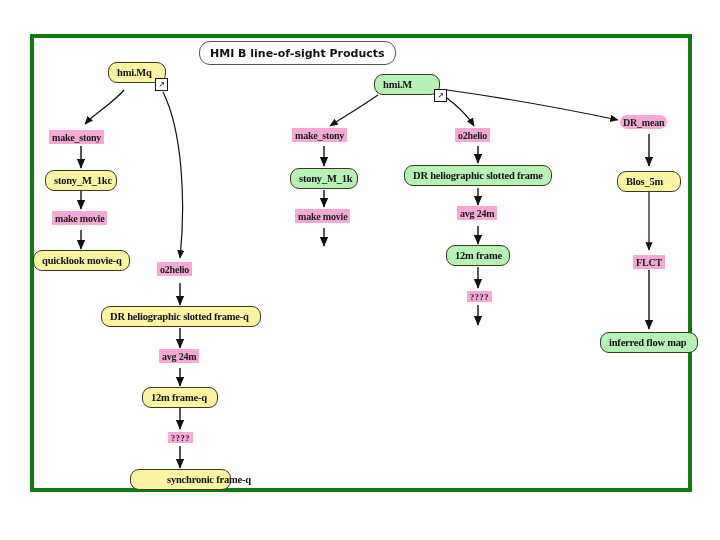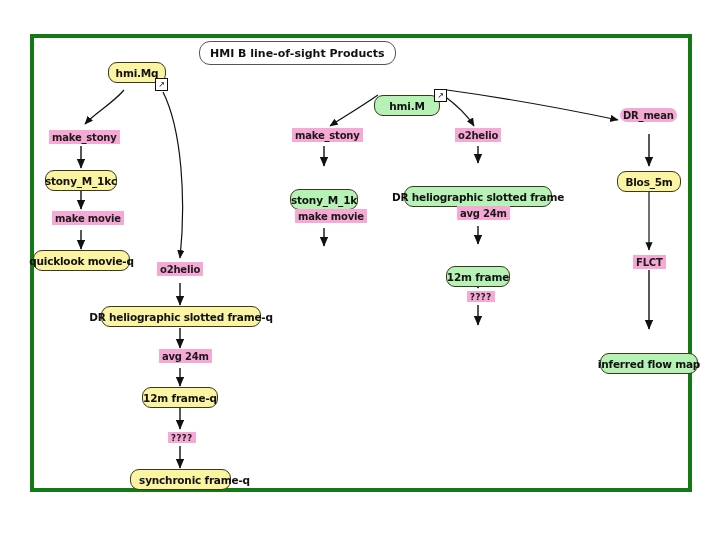--- a/index.html
+++ b/index.html
@@ -35,37 +35,38 @@
     top: 0;
     width: 720px;
     height: 540px;
     pointer-events: none;
   }
   .node {
     position: absolute;
     box-sizing: border-box;
     display: flex;
     align-items: center;
-    justify-content: center;
+    justify-content: flex-start;
     text-align: center;
     white-space: nowrap;
     color: #111111;
     letter-spacing: -0.2px;
+    font-family: Liberation Serif, serif;
   }
   
   .box {
     border: 1px solid #3a3a1a;
     border-radius: 9px;
     font-size: 10.5px;
     font-weight: bold;
     height: 21px;
     padding: 0 8px;
   }
   .box.yellow { background: #fbf4a2; }
-  .box.green  { background: #b6f2b6; margin-top: 21px; }
+  .box.green  { background: #b6f2b6; }
   
   .proc {
     background: #f6a9d4;
     font-size: 10px;
     font-weight: bold;
     height: 14px;
     padding: 0 3px;
     border: 0;
     color: #1a1a1a;
   }
@@ -235,21 +236,21 @@
 
   <div class="node box green" style="left:446px; top:245px; width:64px;">
     <span>12m frame</span>
   </div>
 
   <div class="node proc small" style="left:467px; top:291px;">
     <span>????</span>
   </div>
 
 
-  <div class="node proc" style="left:620px; top:108px;border-radius:7px;">
+  <div class="node proc" style="left:620px; top:115px;border-radius:7px;">
     <span>DR_mean</span>
   </div>
 
   <div class="node box yellow" style="left:617px; top:171px; width:64px;">
     <span>Blos_5m</span>
   </div>
 
   <div class="node proc" style="left:633px; top:255px;">
     <span>FLCT</span>
   </div>

